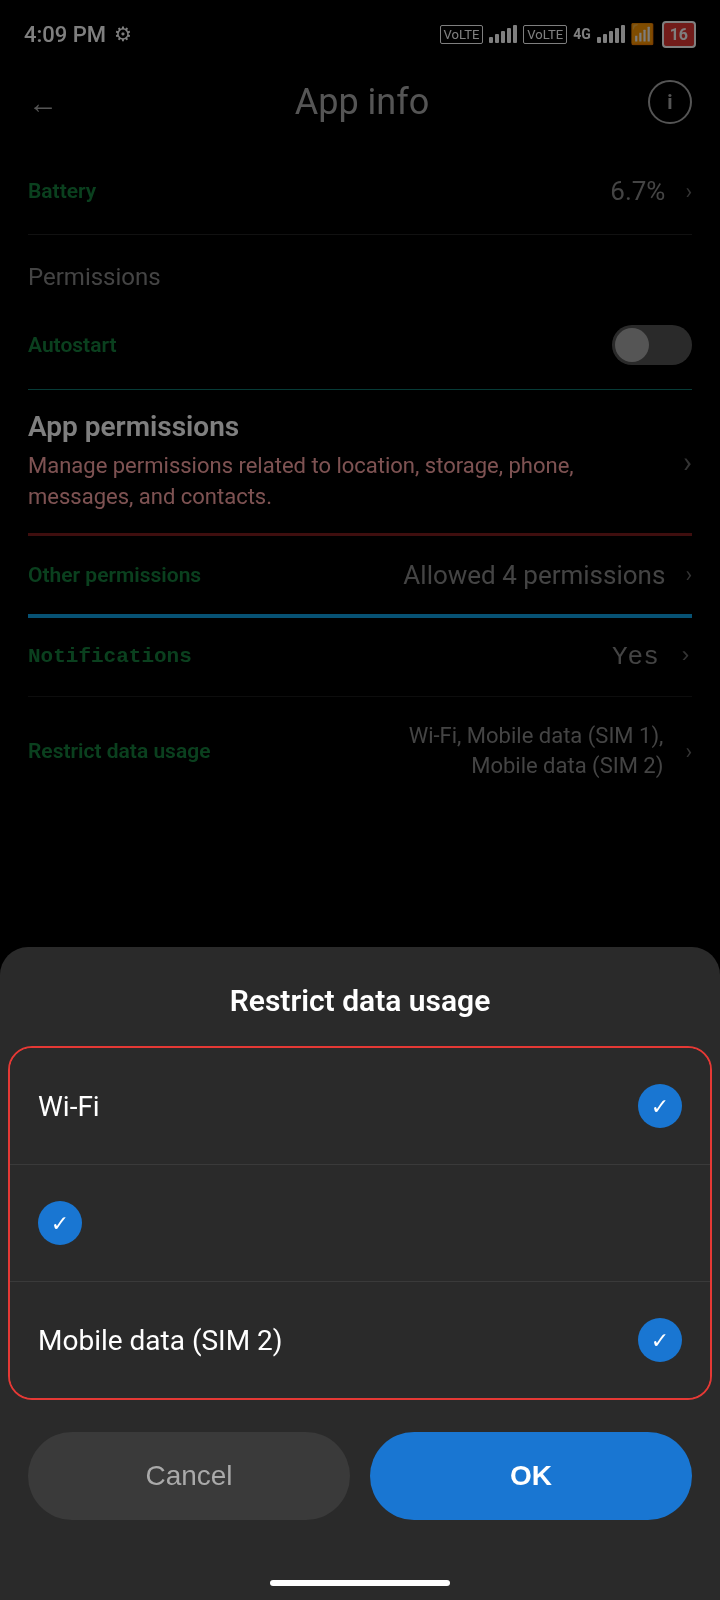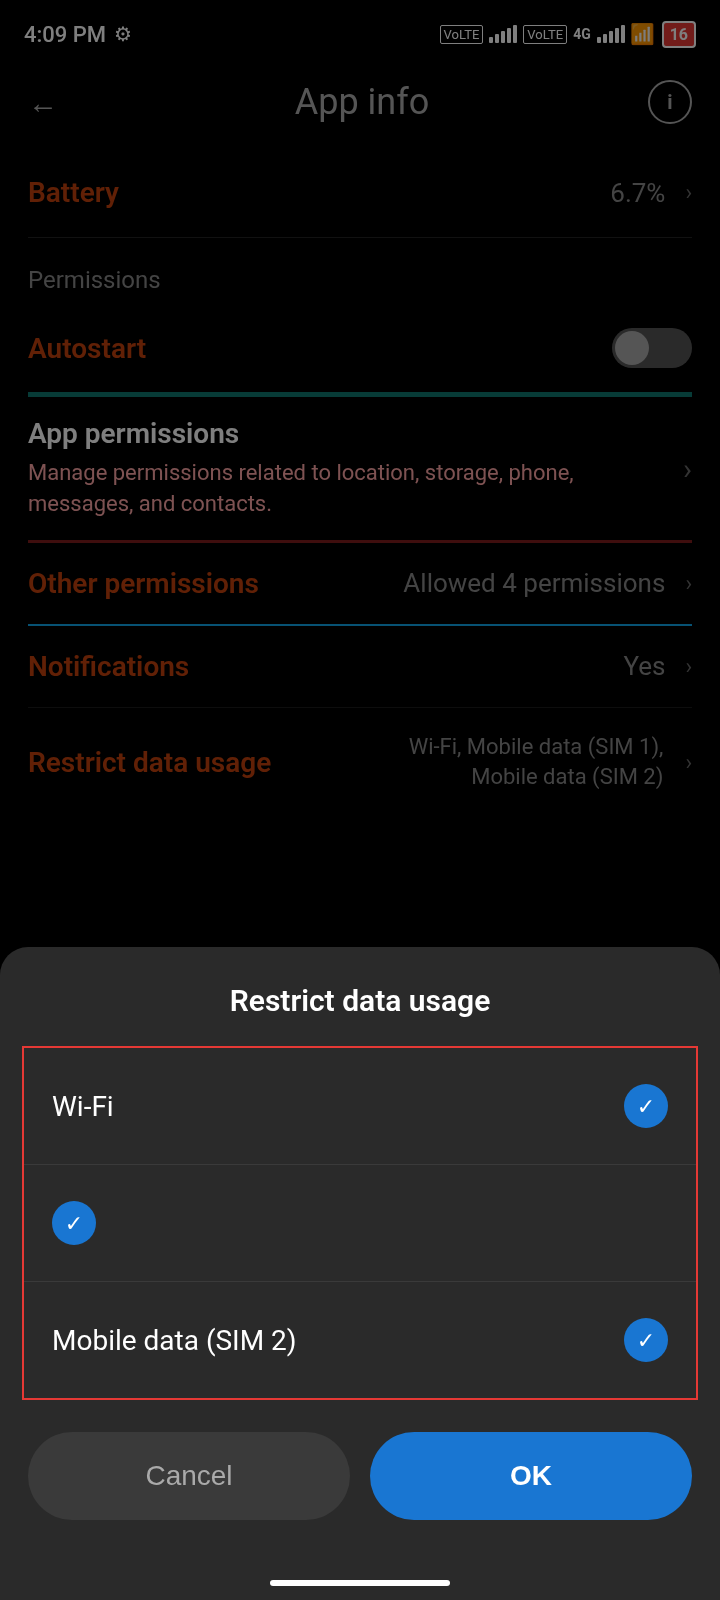--- a/index.html
+++ b/index.html
@@ -91,23 +91,23 @@
 
     
     .battery-row {
       display: flex;
       align-items: center;
       justify-content: space-between;
       padding: 28px 0;
       border-bottom: 1px solid #222;
     }
     .row-label {
-      font-size: 28px;
+      font-size: 21px;
       font-weight: 600;
-      color: #c2410c;
+      color: #15803d;
     }
     .row-value {
       font-size: 26px;
       color: #888;
       display: flex;
       align-items: center;
       gap: 20px;
     }
     .chevron {
       font-size: 22px;
@@ -144,21 +144,21 @@
       top: 3px;
       left: 3px;
     }
 
     
     .permissions-row {
       display: flex;
       align-items: center;
       justify-content: space-between;
       padding: 20px 0;
-      border-top: 5px solid #0f766e;
+      border-top: 1px solid #0f766e;
     }
     .permissions-text {
       flex: 1;
       padding-right: 20px;
     }
     .permissions-title {
       font-size: 28px;
       font-weight: 600;
       color: #fff;
       margin-bottom: 8px;
@@ -177,21 +177,22 @@
       padding: 24px 0;
       border-top: 3px solid #7f1d1d;
     }
 
     
     .notif-row {
       display: flex;
       align-items: center;
       justify-content: space-between;
       padding: 24px 0;
-      border-top: 2px solid #0ea5e9;
+      border-top: 4px solid #0ea5e9;
+      font-family: Liberation Mono, monospace;
     }
 
     
     .restrict-row {
       display: flex;
       align-items: center;
       justify-content: space-between;
       padding: 24px 0;
       border-top: 1px solid #1a1a1a;
     }
@@ -228,23 +229,23 @@
     .sheet-title {
       font-size: 30px;
       font-weight: 600;
       color: #fff;
       text-align: center;
       padding: 36px 28px 28px;
     }
 
     
     .options-list {
-      margin: 0 22px;
+      margin: 0 8px;
       border: 2.5px solid #e53935;
-      border-radius: 0;
+      border-radius: 24px;
       overflow: hidden;
     }
     .option-item {
       display: flex;
       align-items: center;
       justify-content: space-between;
       padding: 36px 28px;
       border-bottom: 1px solid #3a3a3a;
       background: #2a2a2a;
       cursor: pointer;

